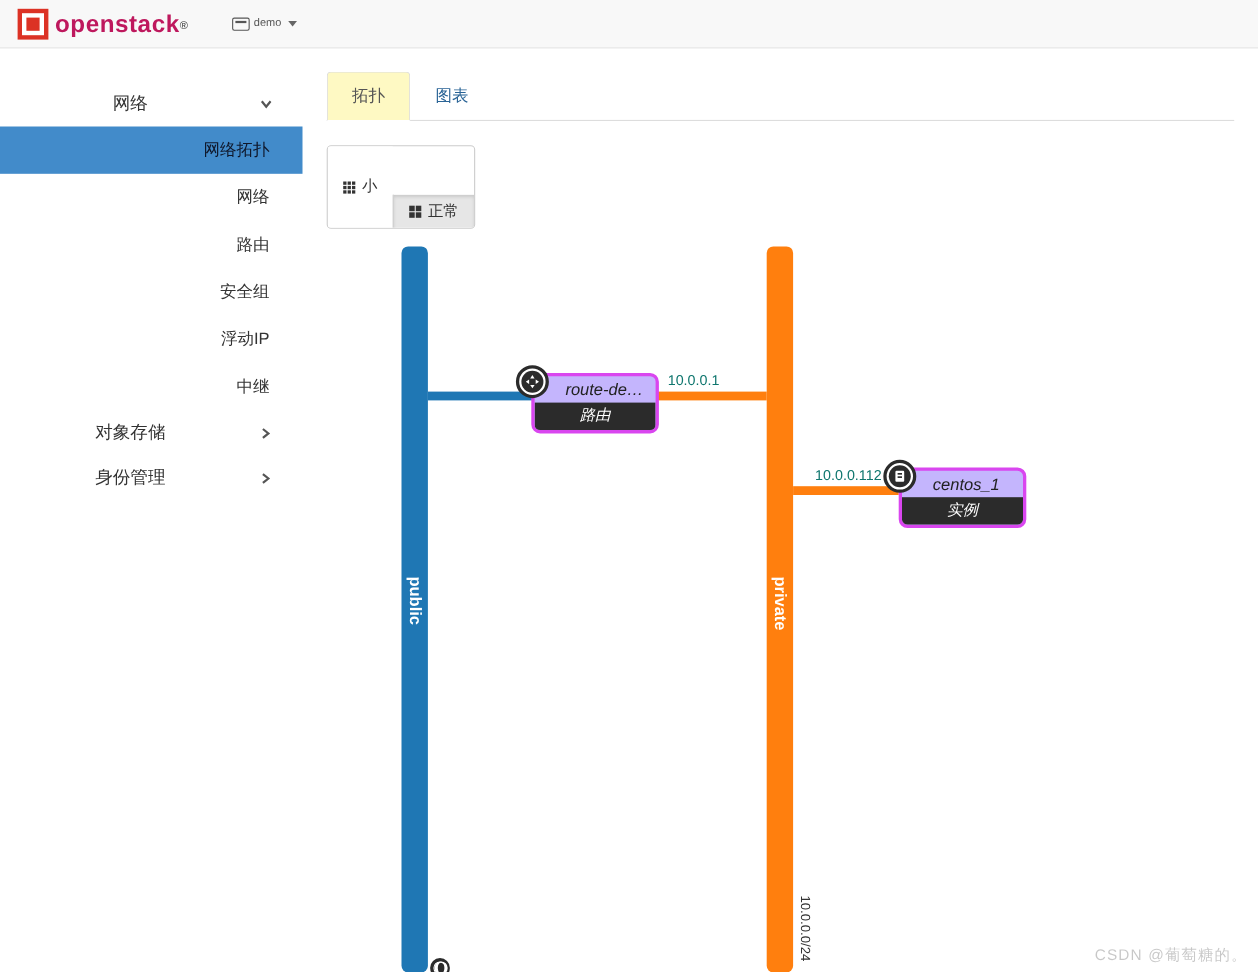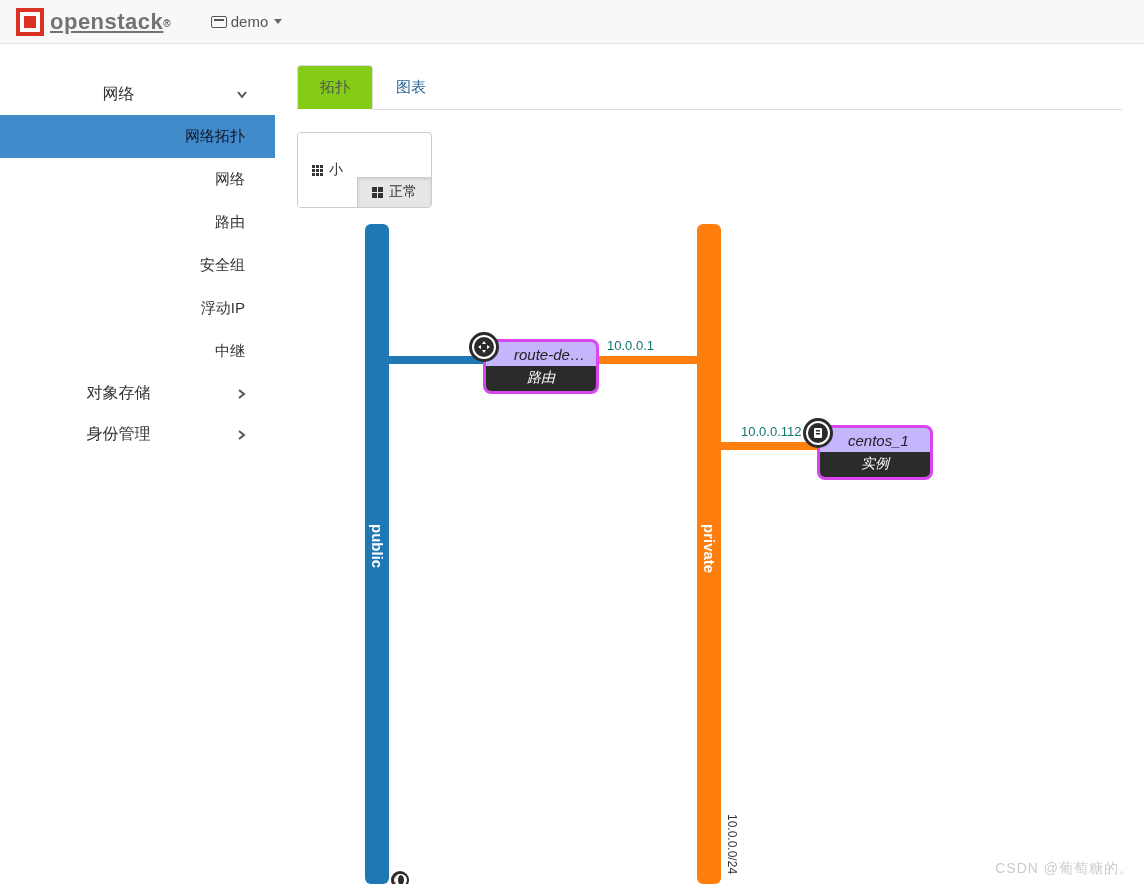--- a/index.html
+++ b/index.html
@@ -2,41 +2,41 @@
 <html><head>
 <meta charset="utf-8">
 <style>
   * { box-sizing: border-box; }
   html, body { margin:0; padding:0; width:1144px; height:884px; font-family: -apple-system,BlinkMacSystemFont,"Segoe UI",Helvetica,Arial,sans-serif; color:#333; overflow:hidden; background:#fff;}
   
   .navbar { height:44px; background:#f8f8f8; border-bottom:1px solid #e5e5e5; display:flex; align-items:center; padding:0 16px;}
   .logo-wrap { display:flex; align-items:center; }
   .logo-box { width:28px; height:28px; background:#DC3225; position:relative; margin-right:6px; }
   .logo-box::before { content:""; position:absolute; top:4px; left:4px; right:4px; bottom:4px; border:4px solid #fff; }
-  .logo-text { font-size:22px; font-weight:600; letter-spacing:0.5px; color:#737373;text-decoration:underline; }
+  .logo-text { font-size:22px; font-weight:600; letter-spacing:0.5px; color:#be185d; }
   .logo-reg { font-size:10px; vertical-align: top; color:#2a2a2a; position:relative; top:2px;}
-  .project-switch { margin-left:40px; color:#555; font-size:15px; display:flex; align-items:center; gap:4px; cursor:pointer;}
+  .project-switch { margin-left:40px; color:#555; font-size:10px; display:flex; align-items:center; gap:4px; cursor:pointer;}
   .proj-icon { width:16px; height:12px; border:1px solid #555; border-radius:2px; position:relative; display:inline-block;}
   .proj-icon::before { content:""; position:absolute; top:2px; left:2px; right:2px; height:2px; background:#555;}
   .caret { width:0;height:0;border-left:4px solid transparent;border-right:4px solid transparent;border-top:5px solid #666; margin-left:2px;}
   .layout { display:flex; width:100%; height:calc(100% - 44px); }
   
   .sidebar { width:275px; flex:0 0 275px; padding-top:30px; }
   .nav-head,.nav-sub-head { display:flex; align-items:center; justify-content:space-between; padding:10px 28px 10px 0; font-size:16px; color:#333; cursor:pointer;}
   .nav-head span:first-child,.nav-sub-head span:first-child{ flex:1; text-align:center;}
   .chev { width:10px; display:inline-flex; justify-content:center; color:#555;}
   .chev.down svg{ transform:rotate(90deg);}
   .subnav { }
   .subitem { padding:12px 30px 12px 0; font-size:15px; text-align:right; color:#333; cursor:pointer;}
   .subitem.active { background:#428bca; color:#0f172a; }
   
   .main { flex:1; padding:20px 22px 0 22px; position:relative;}
   .tabs { display:flex; border-bottom:1px solid #ddd; }
   .tab { padding:12px 22px; font-size:15px; color:#2a6496; border:1px solid transparent; border-bottom:none; cursor:pointer; position:relative; top:1px; background:transparent; border-radius:4px 4px 0 0;}
-  .tab.active { color:#555; background:#84cc16; border-color:#ddd; border-bottom:1px solid #fff; }
+  .tab.active { color:#555; background:#fef9c3; border-color:#ddd; border-bottom:1px solid #fff; }
   .size-switch { margin-top:22px; display:inline-flex; border:1px solid #ccc; border-radius:4px; overflow:hidden;}
   .size-btn { padding:6px 14px; font-size:14px; display:flex; align-items:center; gap:6px; background:#fff; cursor:pointer; color:#333;}
   .size-btn + .size-btn { border-left:1px solid #ccc;margin-top:44px;}
   .size-btn.active { background:#e6e6e6; box-shadow: inset 0 2px 3px rgba(0,0,0,.12);}
   .grid-icon { display:inline-grid; grid-template-columns:repeat(3,3px); grid-auto-rows:3px; gap:1px;}
   .grid-icon i{ background:#333; display:block; width:3px; height:3px;}
   .grid-icon.big{ grid-template-columns:repeat(2,5px); grid-auto-rows:5px;}
   .grid-icon.big i{ width:5px; height:5px;}
   
   .canvas { position:absolute; left:22px; right:0; top:140px; bottom:0;}

